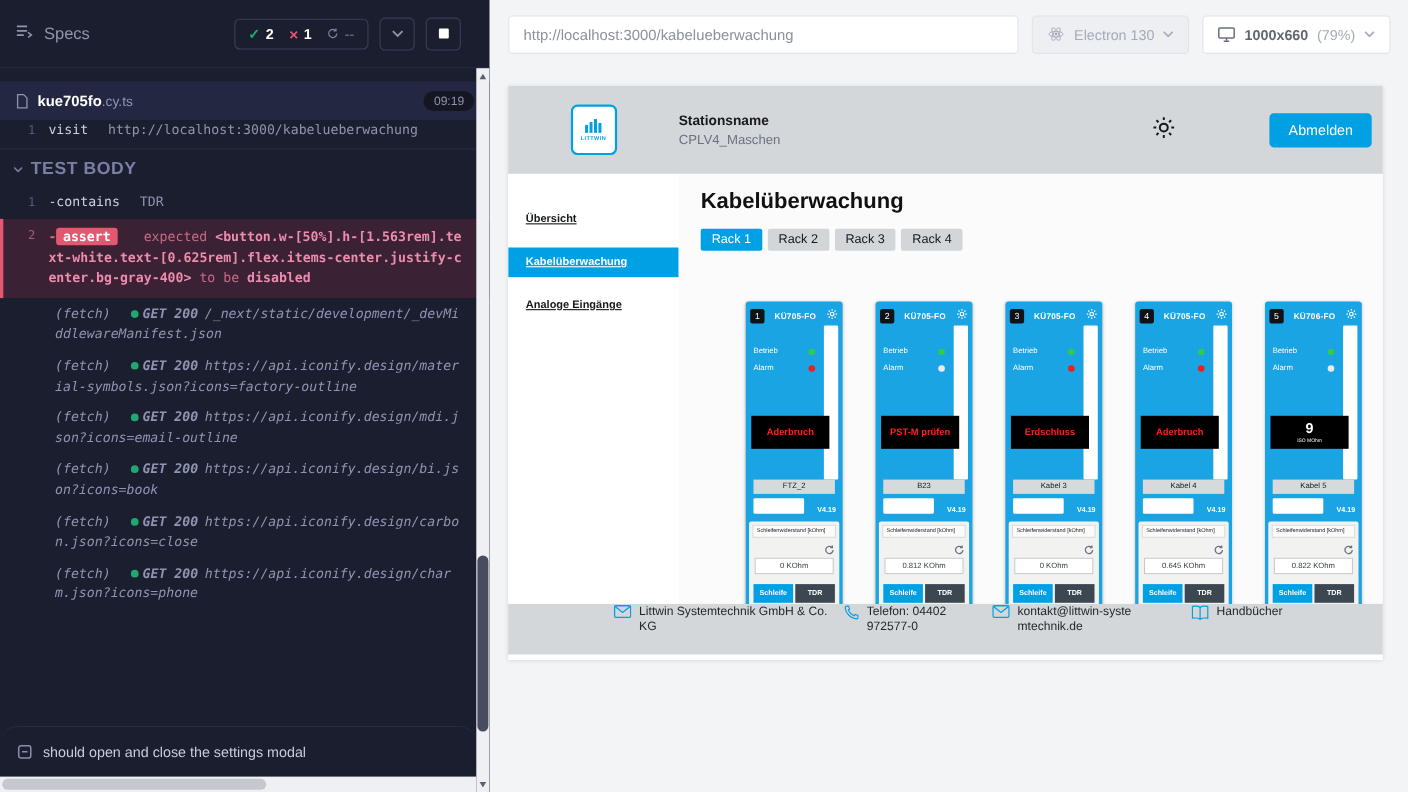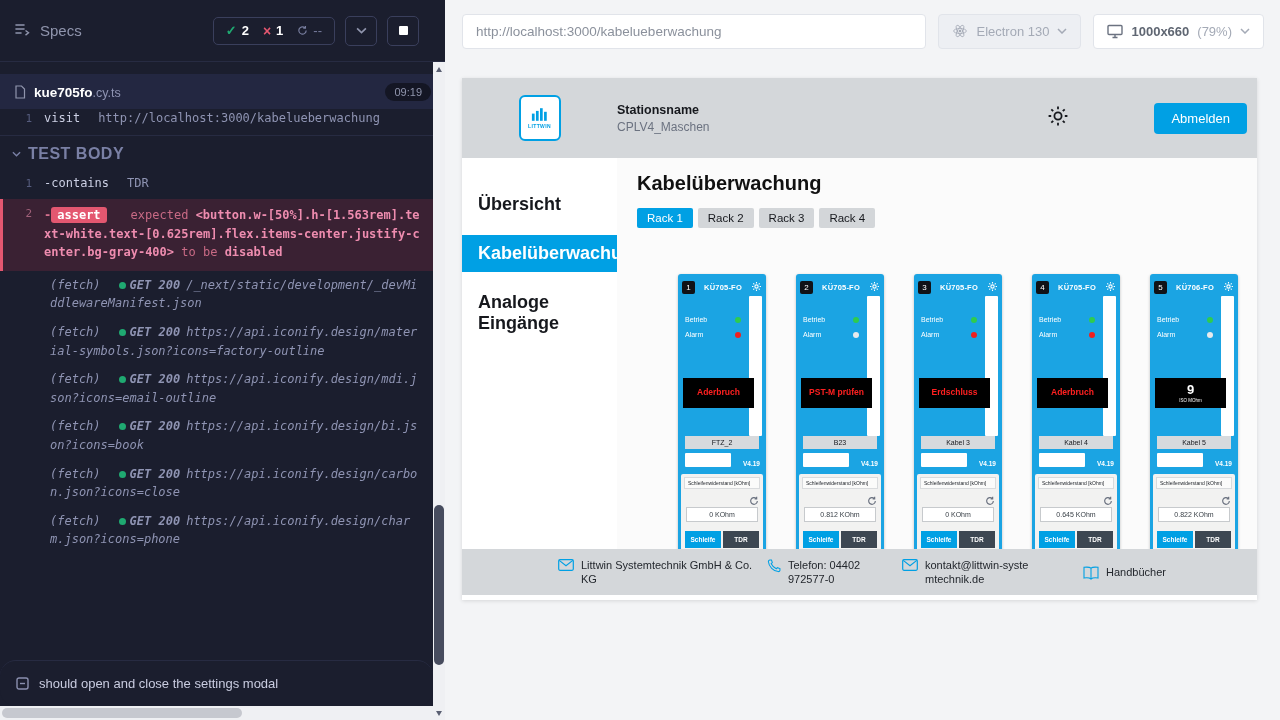--- a/index.html
+++ b/index.html
@@ -106,22 +106,22 @@
   .logo-text { font-size:5px; font-weight:bold; color:#00a0e4; letter-spacing:0.4px; }
   .station-label { font-size:12.5px; font-weight:bold; color:#16181d; }
   .station-value { font-size:12px; color:#6b7280; margin-top:3px; }
   .app-gear { margin-left:auto; cursor:pointer; }
   .logout-btn { margin-left:84px; background:#00a0e4; color:#fff; border:none;
                 border-radius:4px; padding:8px 17px; font-size:13px;
                 font-family:"Liberation Sans",sans-serif; cursor:pointer; }
 
   .app-body { flex:1; display:flex; overflow:hidden; }
   .app-nav { width:155px; background:#fff; padding-top:22px; flex-shrink:0; }
-  .nav-item { padding:14px 16px; font-size:18px; font-weight:bold; color:#16181d;
-              cursor:pointer; }
+  .nav-item { padding:14px 16px; font-size:10px; font-weight:bold; color:#16181d;
+              cursor:pointer;text-decoration:underline; }
   .nav-item.active { background:#00a0e4; color:#fff; padding:8px 16px; margin:6px 0; }
 
   .app-main { flex:1; background:#fbfbfb; padding:10px 0 0 20px; overflow:hidden; }
   .page-title { font-size:20px; font-weight:bold; color:#111; margin-top:4px; }
   .tabs { display:flex; gap:5px; margin-top:13px; }
   .tab { background:#d3d6d9; color:#16181d; font-size:11.5px; padding:4px 10px;
          border-radius:2px; cursor:pointer; }
   .tab.active { background:#00a0e4; color:#fff; }
 
   .cards { display:flex; gap:30px; margin-top:46px; margin-left:41px; }
@@ -164,21 +164,21 @@
   .val { margin:18px 5px 0; border:1px solid #c7cacd; background:#fff; height:15px;
          font-size:7px; color:#3a4148; display:flex; align-items:center;
          justify-content:center; }
   .btns { position:absolute; left:4px; right:4px; top:57px; display:flex; gap:2px; }
   .btns button { flex:1; height:17px; border:none; color:#fff; font-size:6.5px;
                  font-weight:bold; font-family:"Liberation Sans",sans-serif;
                  cursor:pointer; }
   .b-loop { background:#00a0e4; }
   .b-tdr { background:#3d4752; }
 
-  .app-footer { height:46px; background:#d4d7da; display:flex; align-items:center;
+  .app-footer { height:46px; background:#d4d7da; display:flex; align-items:flex-start;
                 padding-left:96px; gap:14px; flex-shrink:0; }
   .f-item { display:flex; gap:7px; align-items:flex-start; font-size:11px;
             color:#23272d; line-height:1.3; }
   .f-icon { margin-top:1px; }
   .f-icon svg { display:none; }
   .ic-mail .svg-mail, .ic-phone .svg-phone, .ic-book .svg-book { display:block; }
   .app-footer div.f-item:nth-of-type(1) .f-text { max-width:172px; }
   .app-footer div.f-item:nth-of-type(2) .f-text { max-width:100px; }
   .app-footer div.f-item:nth-of-type(3) .f-text { max-width:112px; word-break:break-all; }
   .app-footer div.f-item:nth-of-type(4) { margin-left:32px; }

